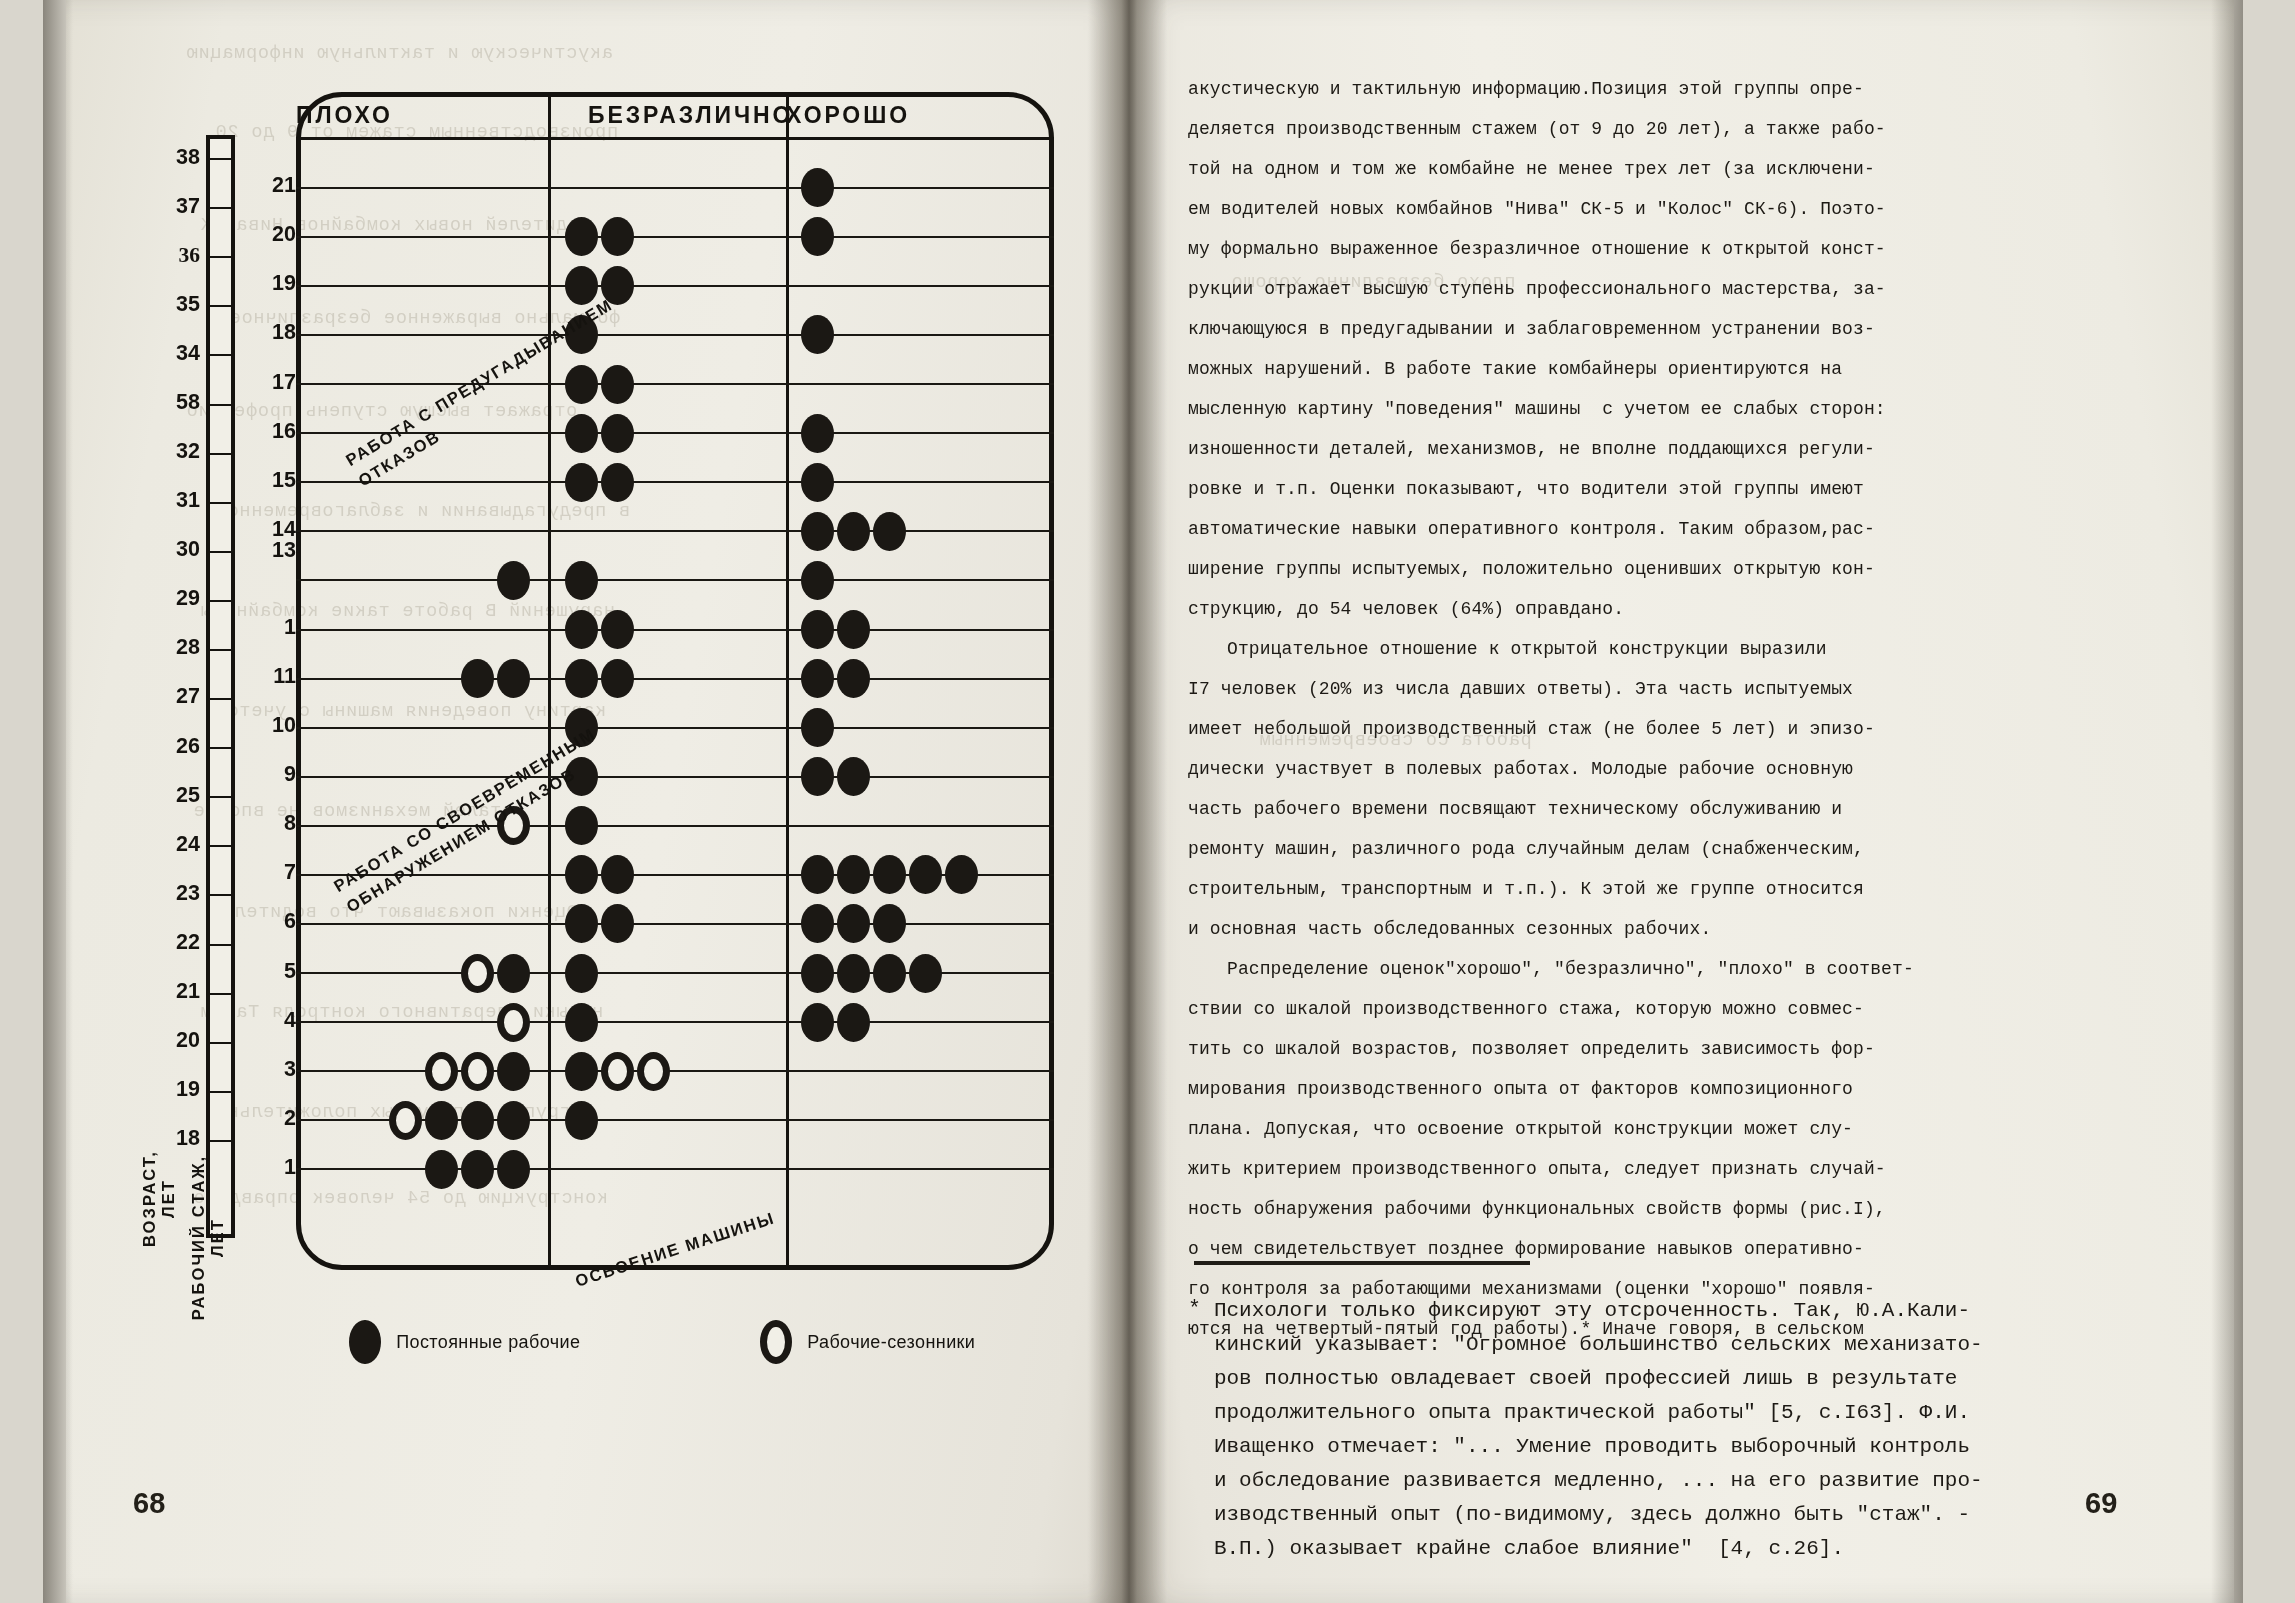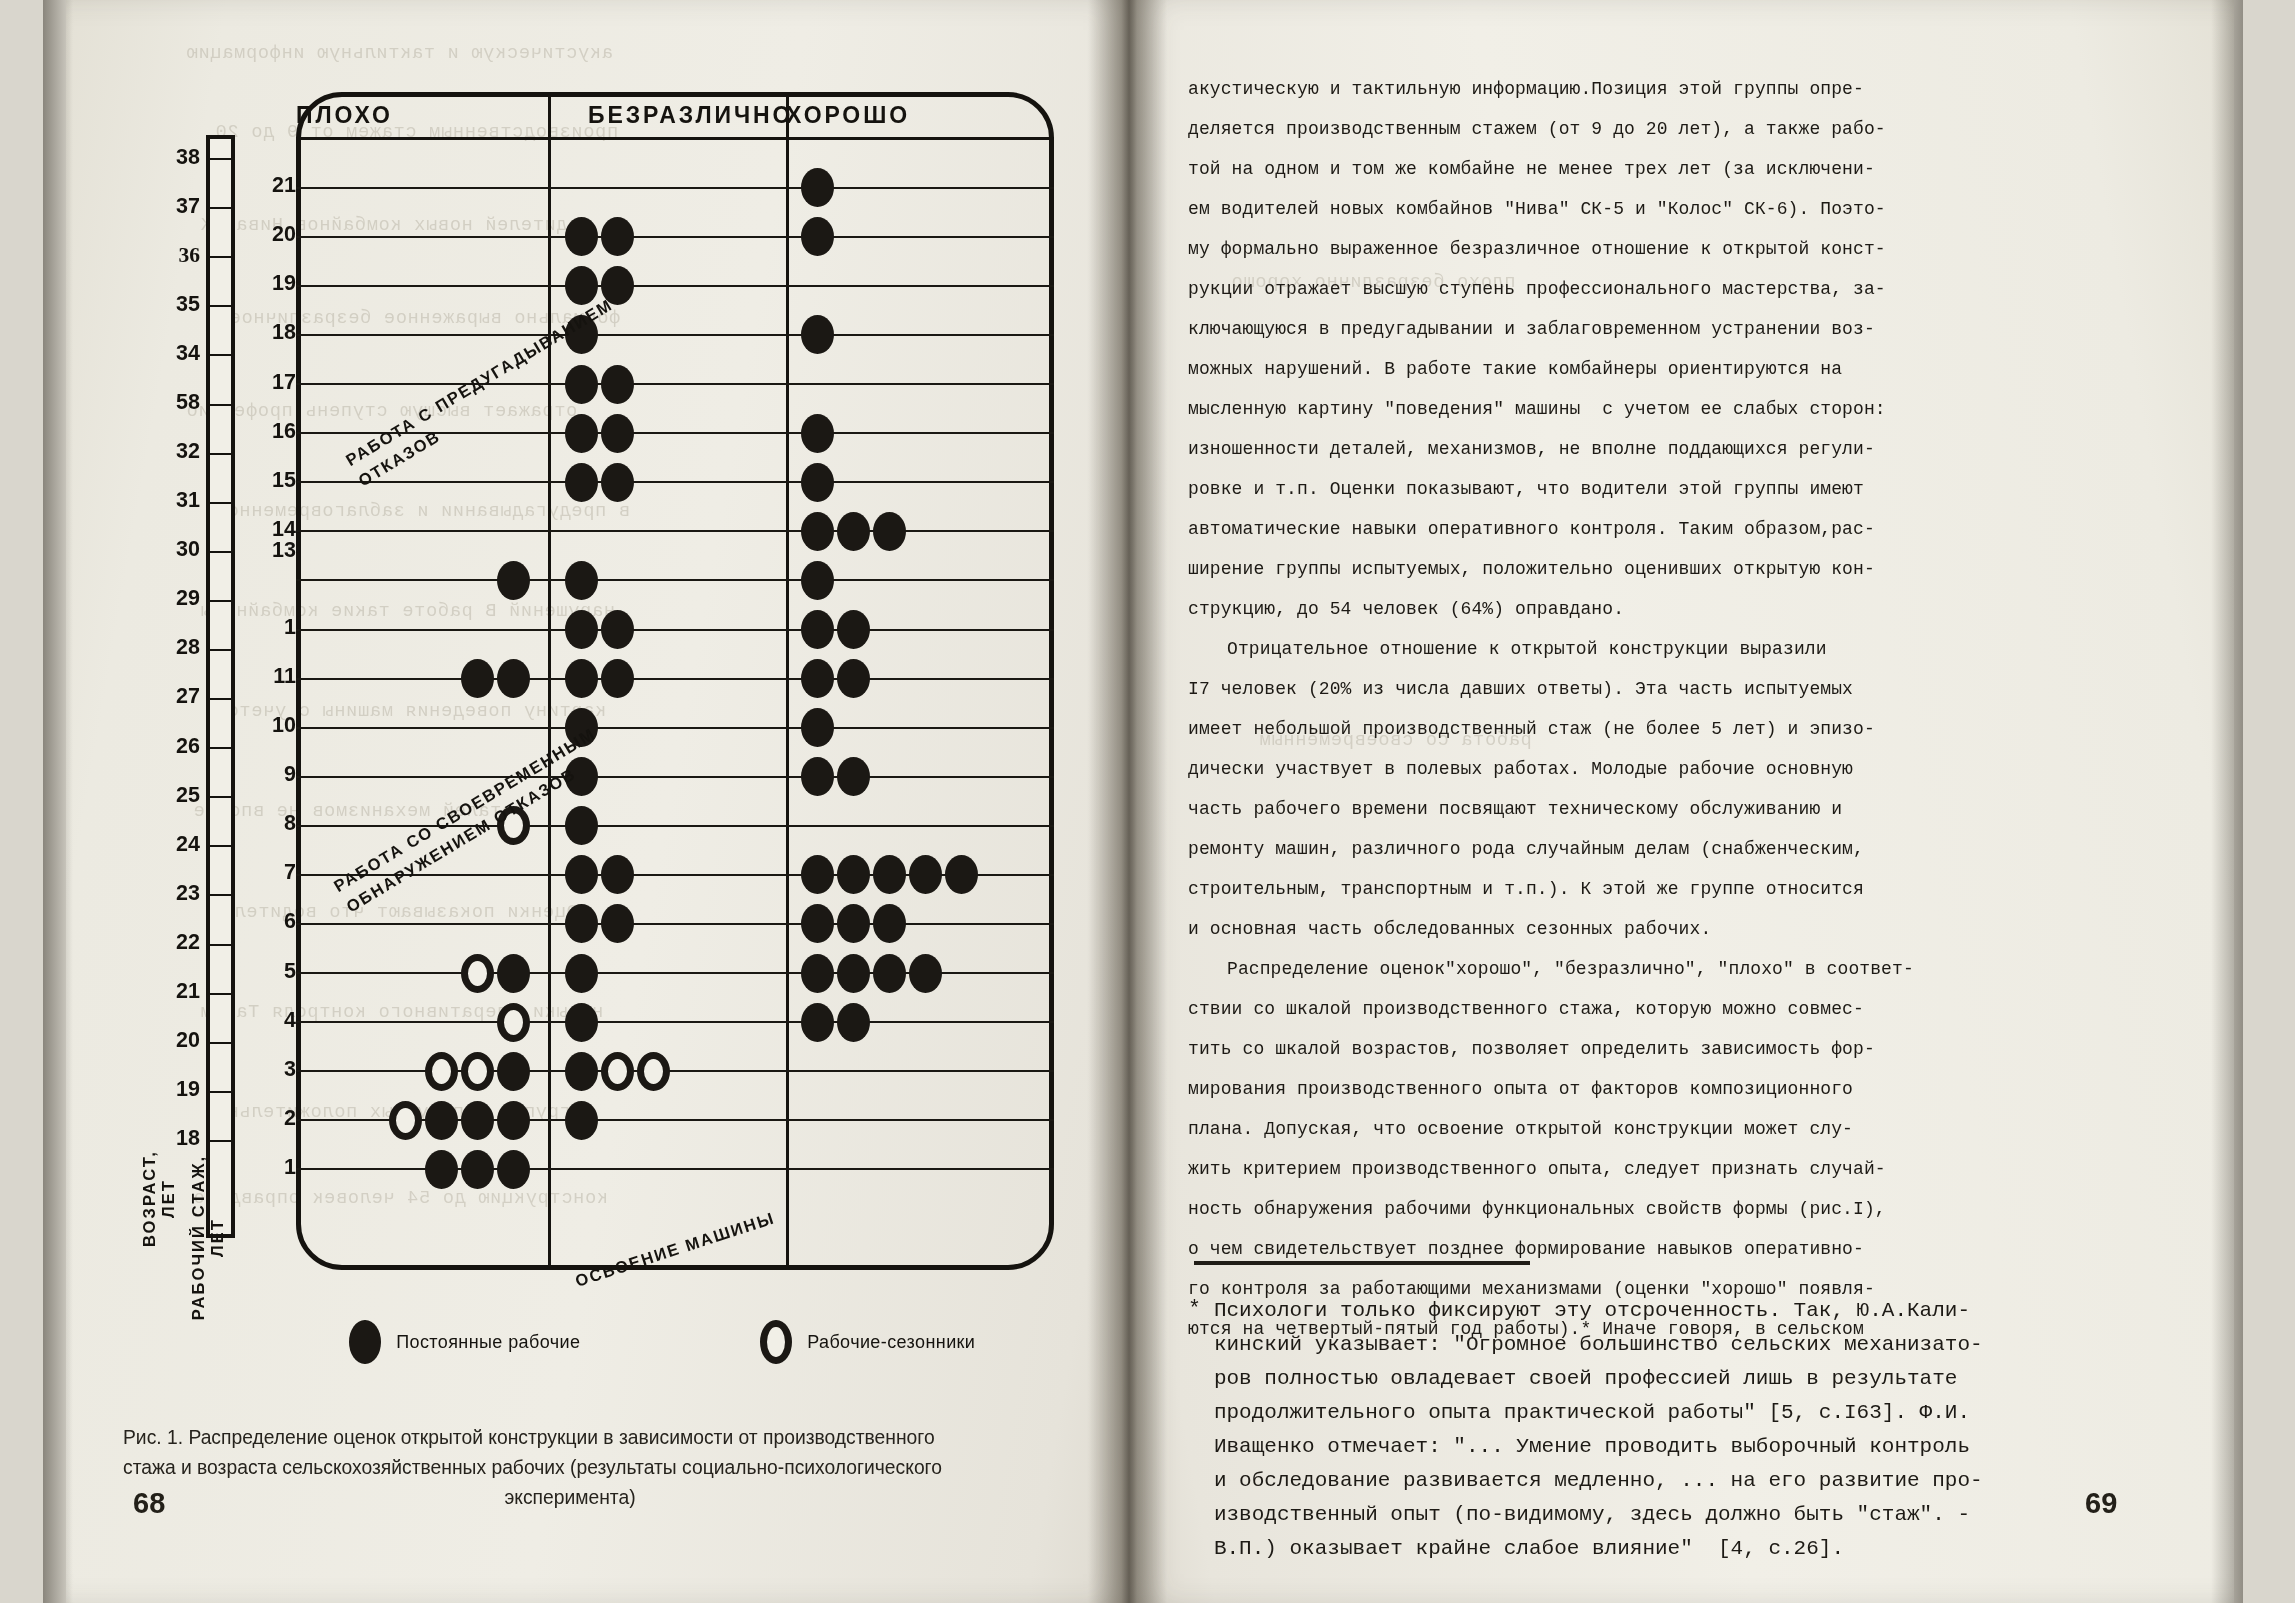--- a/index.html
+++ b/index.html
@@ -338,25 +338,20 @@
       <div class="lg-item" style="left:53px;">
         <span class="lg-dot filled"></span>
         <span class="lg-txt">Постоянные рабочие</span>
       </div>
       <div class="lg-item" style="left:464px;">
         <span class="lg-dot hollow"></span>
         <span class="lg-txt">Рабочие-сезонники</span>
       </div>
     </div>
 
-    <div id="caption">
-      <div class="l1">Рис. 1. Распределение оценок открытой конструкции в зависимости от производственного</div>
-      <div class="l2">стажа и возраста сельскохозяйственных рабочих (результаты социально-психологического</div>
-      <div class="l3">эксперимента)</div>
-    </div>
   </div>
 
   <div class="folio" id="folio-left">68</div>
   <div class="folio" id="folio-right">69</div>
 
   <div id="rtext">
       <div class="para">акустическую и тактильную информацию.Позиция этой группы опре-
 деляется производственным стажем (от 9 до 20 лет), а также рабо-
 той на одном и том же комбайне не менее трех лет (за исключени-
 ем водителей новых комбайнов "Нива" СК-5 и "Колос" СК-6). Поэто-

